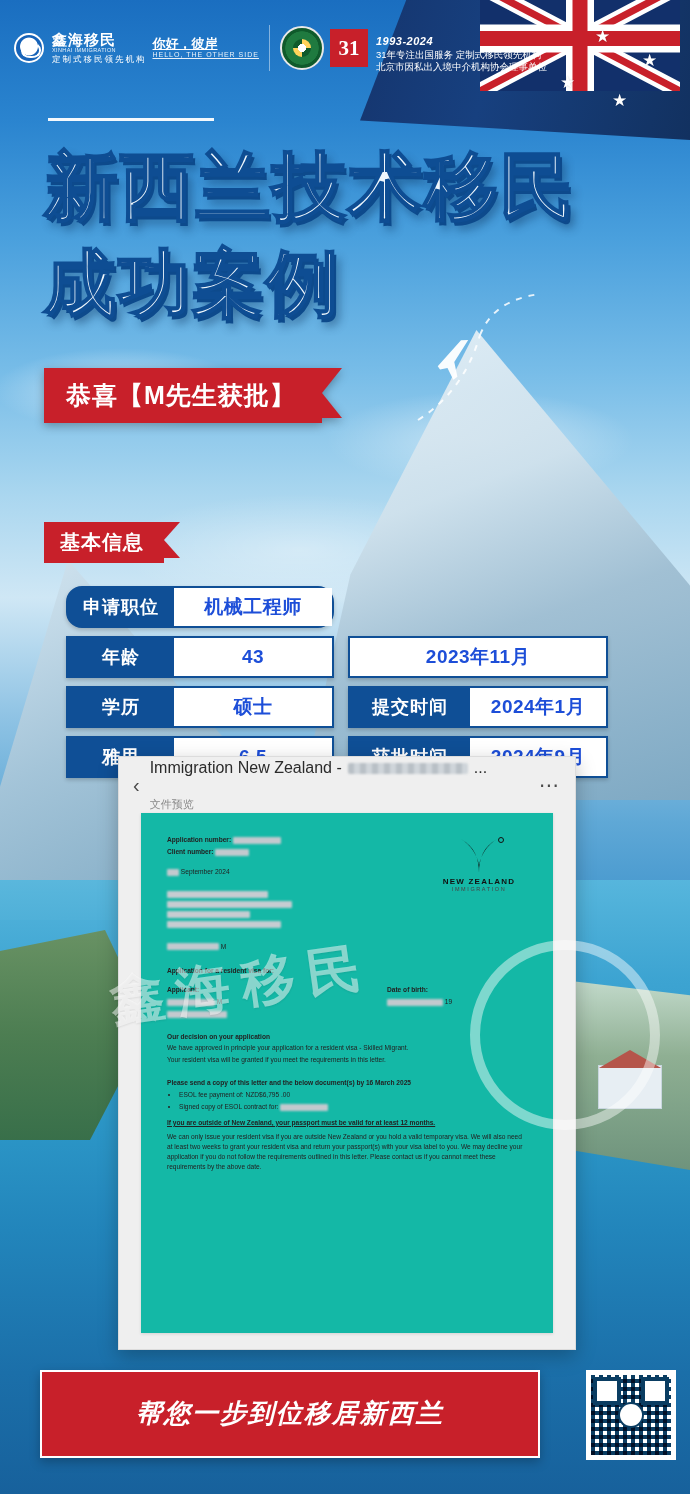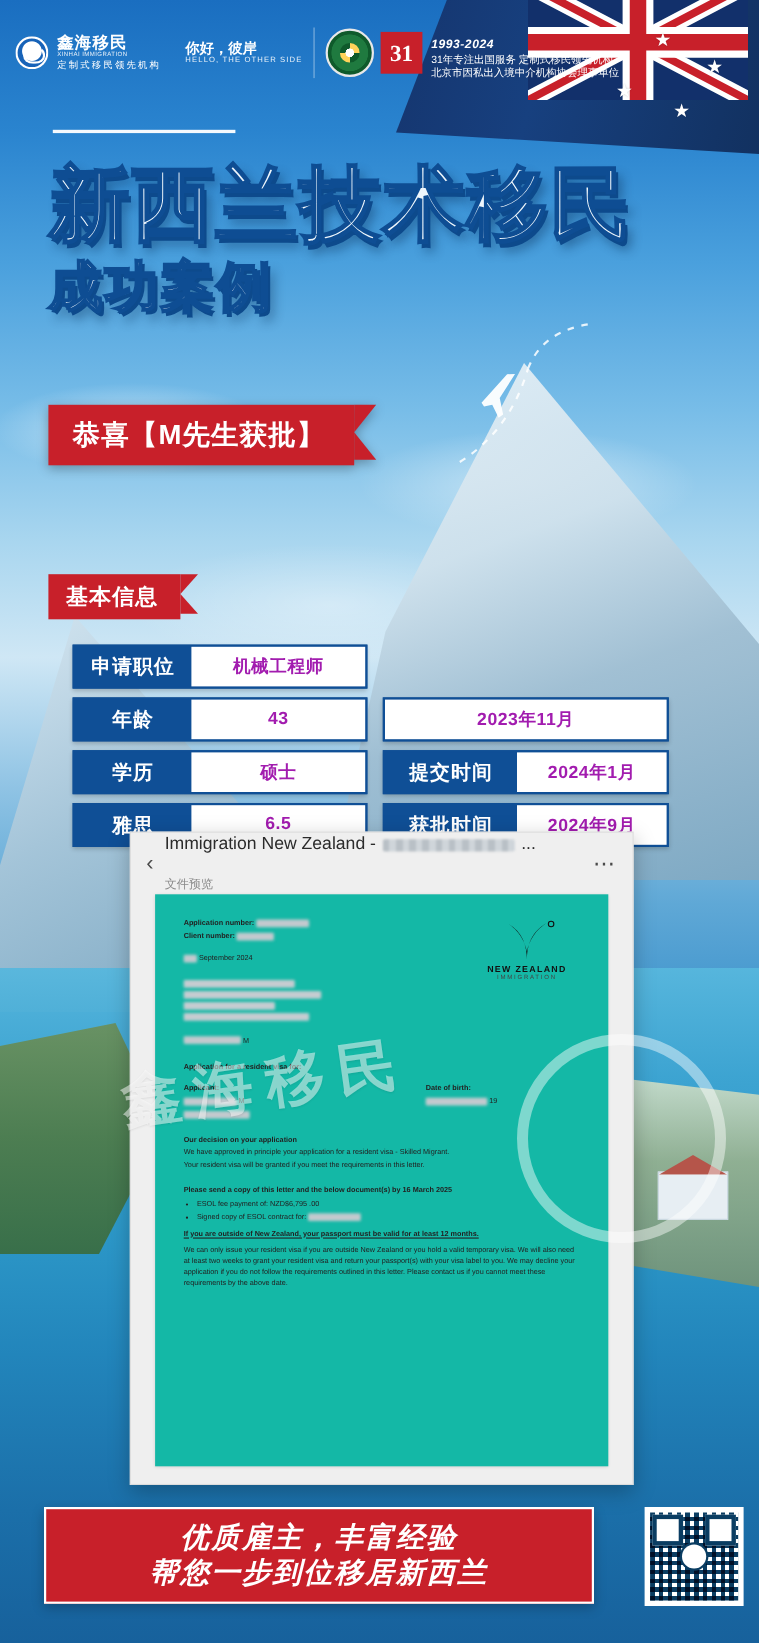--- a/index.html
+++ b/index.html
@@ -98,22 +98,23 @@
   }
   .brand-mark:after{
     content:"";position:absolute;left:7px;top:9px;width:16px;height:12px;
     border:2px solid #fff;border-radius:50% 50% 45% 45%;border-top-color:transparent;
   }
   .brand-text{color:#fff;line-height:1.05;}
   .brand-text .cn{font-size:15px;font-weight:700;letter-spacing:1px;}
   .brand-text .en{font-size:5.5px;letter-spacing:.4px;opacity:.9;}
   .brand-text .sub{font-size:8.5px;letter-spacing:2px;margin-top:2px;}
   .slogan-box{
-    margin-left:22px;color:#fff;font-size:13px;font-weight:700;
+    margin-left:6px;color:#fff;font-size:13px;font-weight:700;
     line-height:1.1;
+    text-decoration:underline;
   }
   .slogan-box small{display:block;font-size:7px;font-weight:400;letter-spacing:1px;opacity:.9;}
   .vsep{width:1px;height:46px;background:rgba(255,255,255,.45);margin:0 10px;}
   .badge-emblem{
     width:40px;height:40px;border-radius:50%;
     background:radial-gradient(circle,#1f7a3f 0 58%,#0f5a2b 60% 100%);
     border:2px solid #e8e8e8;position:relative;flex:none;
   }
   .badge-emblem:after{
     content:"";position:absolute;left:50%;top:50%;width:18px;height:18px;
@@ -141,21 +142,21 @@
     font-family:"Liberation Serif",serif;
     font-weight:700;letter-spacing:2px;
     color:#eef6fc;
     -webkit-text-stroke:2px #0e4d93;
     text-shadow:
       3px 4px 0 #0d4a8c,
       6px 8px 10px rgba(6,40,80,.45);
     line-height:1;
   }
   .t1{font-size:74px;}
-  .t2{font-size:49px;margin-top:12px;}
+  .t2{font-size:72px;margin-top:24px;}
   .ribbon{
     position:absolute;left:44px;top:368px;z-index:7;
     background:#c8202a;color:#fff;font-size:25px;font-weight:700;
     padding:11px 26px 11px 22px;letter-spacing:1px;
     font-family:"Liberation Sans",sans-serif;
     filter:drop-shadow(0 3px 5px rgba(0,0,0,.3));
   }
   .ribbon:after{
     content:"";position:absolute;right:-20px;top:0;width:0;height:0;
     border-top:25.5px solid #c8202a;border-bottom:25.5px solid #c8202a;
@@ -179,25 +180,25 @@
   .cell{
     display:flex;align-items:stretch;border:2px solid #0f4f96;background:#0f4f96;
     box-shadow:0 2px 4px rgba(0,0,0,.2);
   }
   .cell .k{
     color:#fff;font-size:18px;font-weight:700;padding:6px 10px;
     display:flex;align-items:center;justify-content:center;white-space:nowrap;
     letter-spacing:1px;
   }
   .cell .v{
-    background:#fff;color:#a21caf;font-size:16px;font-weight:700;
+    background:#fff;color:#1d4ed8;font-size:19px;font-weight:700;
     padding:6px 10px;display:flex;align-items:center;justify-content:center;
     white-space:nowrap;letter-spacing:.5px;min-width:84px;
   }
-  .c-pos{width:264px;}
+  .c-pos{width:264px;border-radius:16px;}
   .c-pos .k{width:86px;}
   .c-pos .v{flex:1;}
   .c-small{width:264px;}
   .c-small .k{width:86px;}
   .c-small .v{flex:1;}
   .c-date{width:256px;}
   .c-date .k{width:100px;}
   .c-date .v{flex:1;}
   
   .shot{
@@ -479,21 +480,20 @@
       </ul>
       <p class="p-l under">If you are outside of New Zealand, your passport must be valid for at least 12 months.</p>
       <p class="p-l" style="margin-top:4px;line-height:1.55;">We can only issue your resident visa if you are outside New Zealand or you hold a valid temporary visa. We will also need at least two weeks to grant your resident visa and return your passport(s) with your visa label to you. We may decline your application if you do not follow the requirements outlined in this letter. Please contact us if you cannot meet these requirements by the above date.</p>
     </div>
   </div>
 
   <div class="wm-ring"></div>
   <div class="wm">鑫海移民</div>
 
   <div class="bottom">
-    <div>优质雇主，丰富经验</div>
     <div>帮您一步到位移居新西兰</div>
   </div>
 
   <div class="qr">
     <div class="qr-inner">
       <div class="qr-logo"></div>
     </div>
   </div>
 
 

